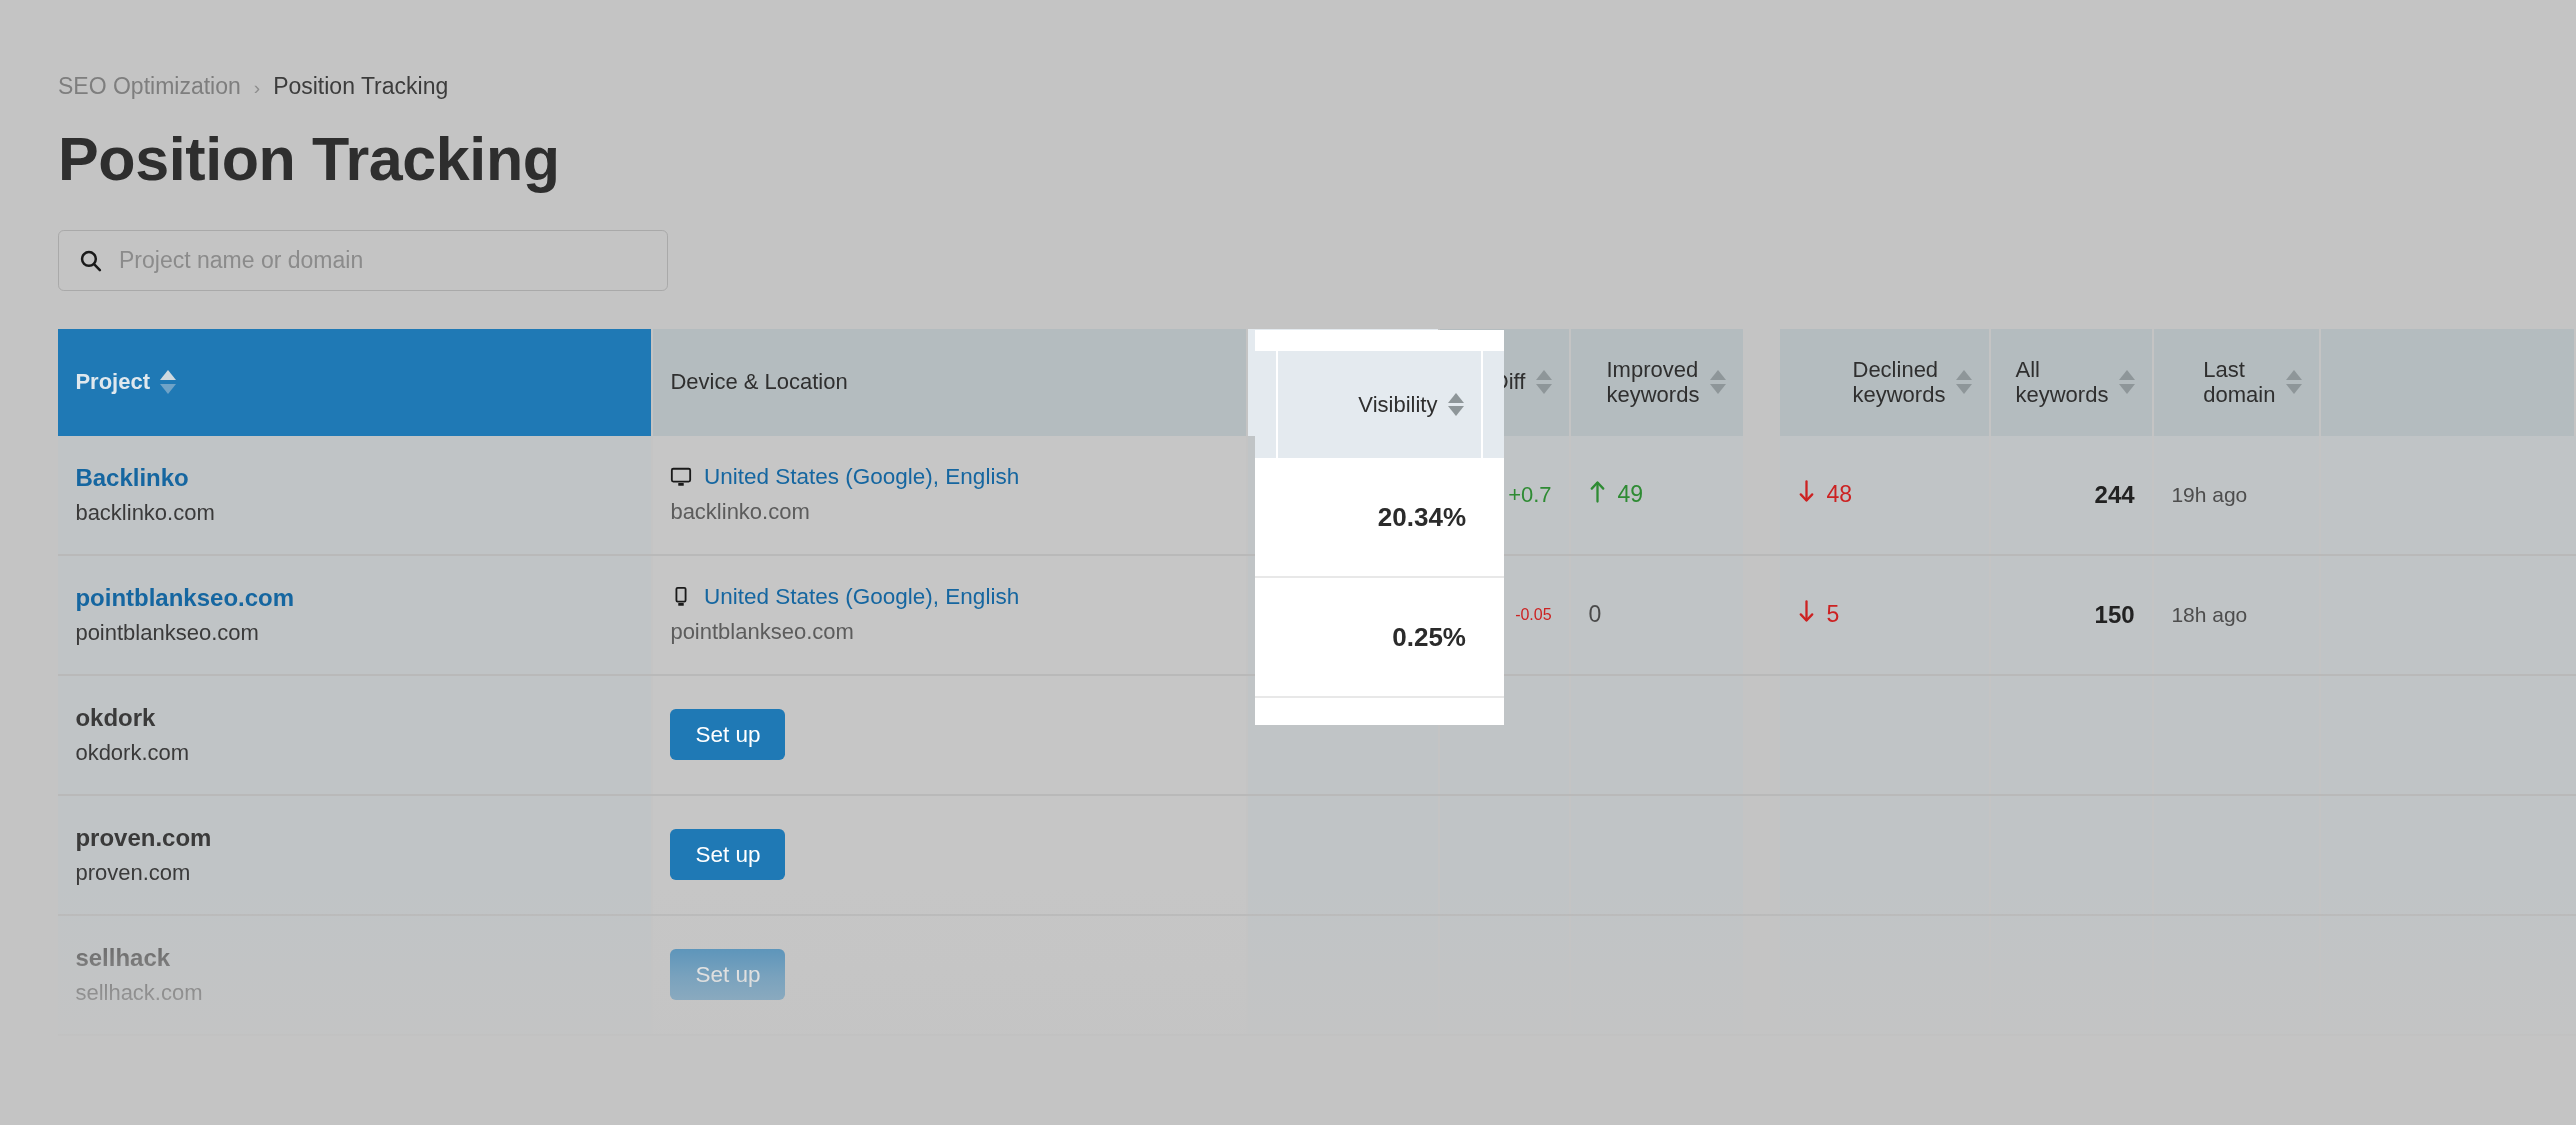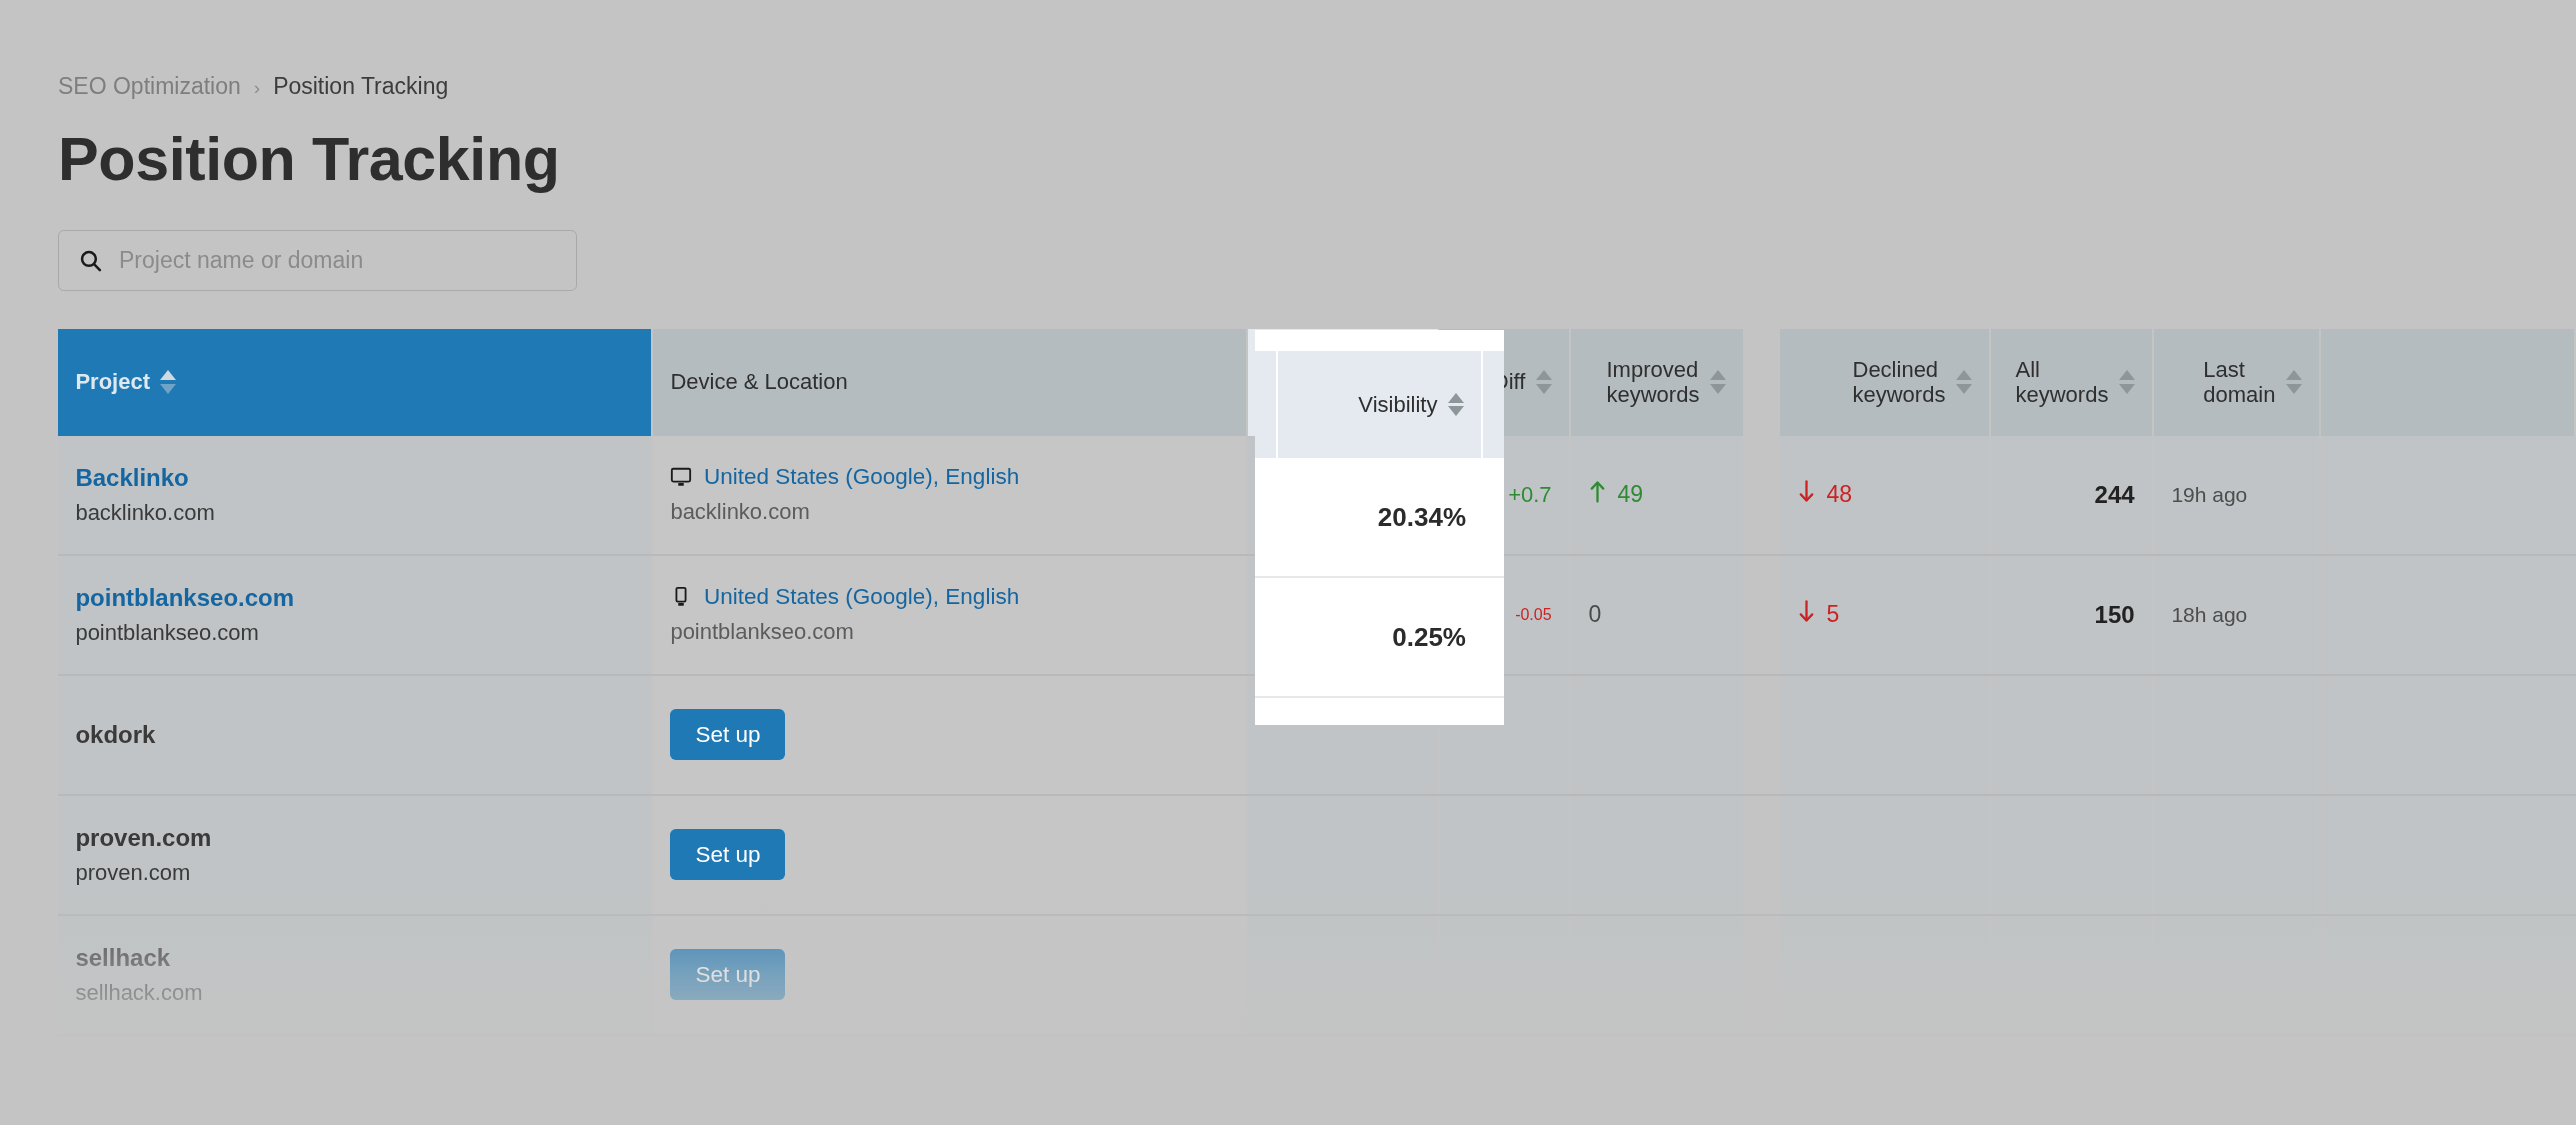--- a/index.html
+++ b/index.html
@@ -48,21 +48,21 @@
     font-size: 61px;
     font-weight: bold;
     letter-spacing: -0.4px;
     color: #2e2e2e;
     line-height: 1;
   }
 
   
   .search-wrap {
     margin-top: 40px;
-    width: 519px;
+    width: 610px;
     height: 61px;
     border: 1.5px solid #a9a9a9;
     border-radius: 5.8px;
     display: flex;
     align-items: center;
     padding: 0 19px;
     background: transparent;
   }
   .search-icon { width: 25px; height: 25px; flex: 0 0 25px; margin-right: 16px; }
   .search-input {
@@ -429,20 +429,21 @@
             <span class="all-kw">150</span>
           </div>
           <div class="td c-last mid" style="align-items: flex-start;">
             <span class="last-upd">18h ago</span>
           </div>
           <div class="td c-act" style="border-right: none;"></div>
         </div>
         <div class="trow">
           <div class="td c-project">
             <span class="proj-name muted">okdork</span>
+            <span class="proj-domain">okdork.com</span>
           </div>
           <div class="td c-device plainbg">
             <button class="setup-btn">Set up</button>
           </div>
           <div class="td c-vis num"></div>
           <div class="td c-diff num"></div>
           <div class="td c-impr num" style="align-items: flex-start; padding-left: 17.4px;"></div>
           <div class="td c-decl num" style="align-items: flex-start; padding-left: 17.4px;"></div>
           <div class="td c-all num"></div>
           <div class="td c-last mid" style="align-items: flex-start;"></div>

